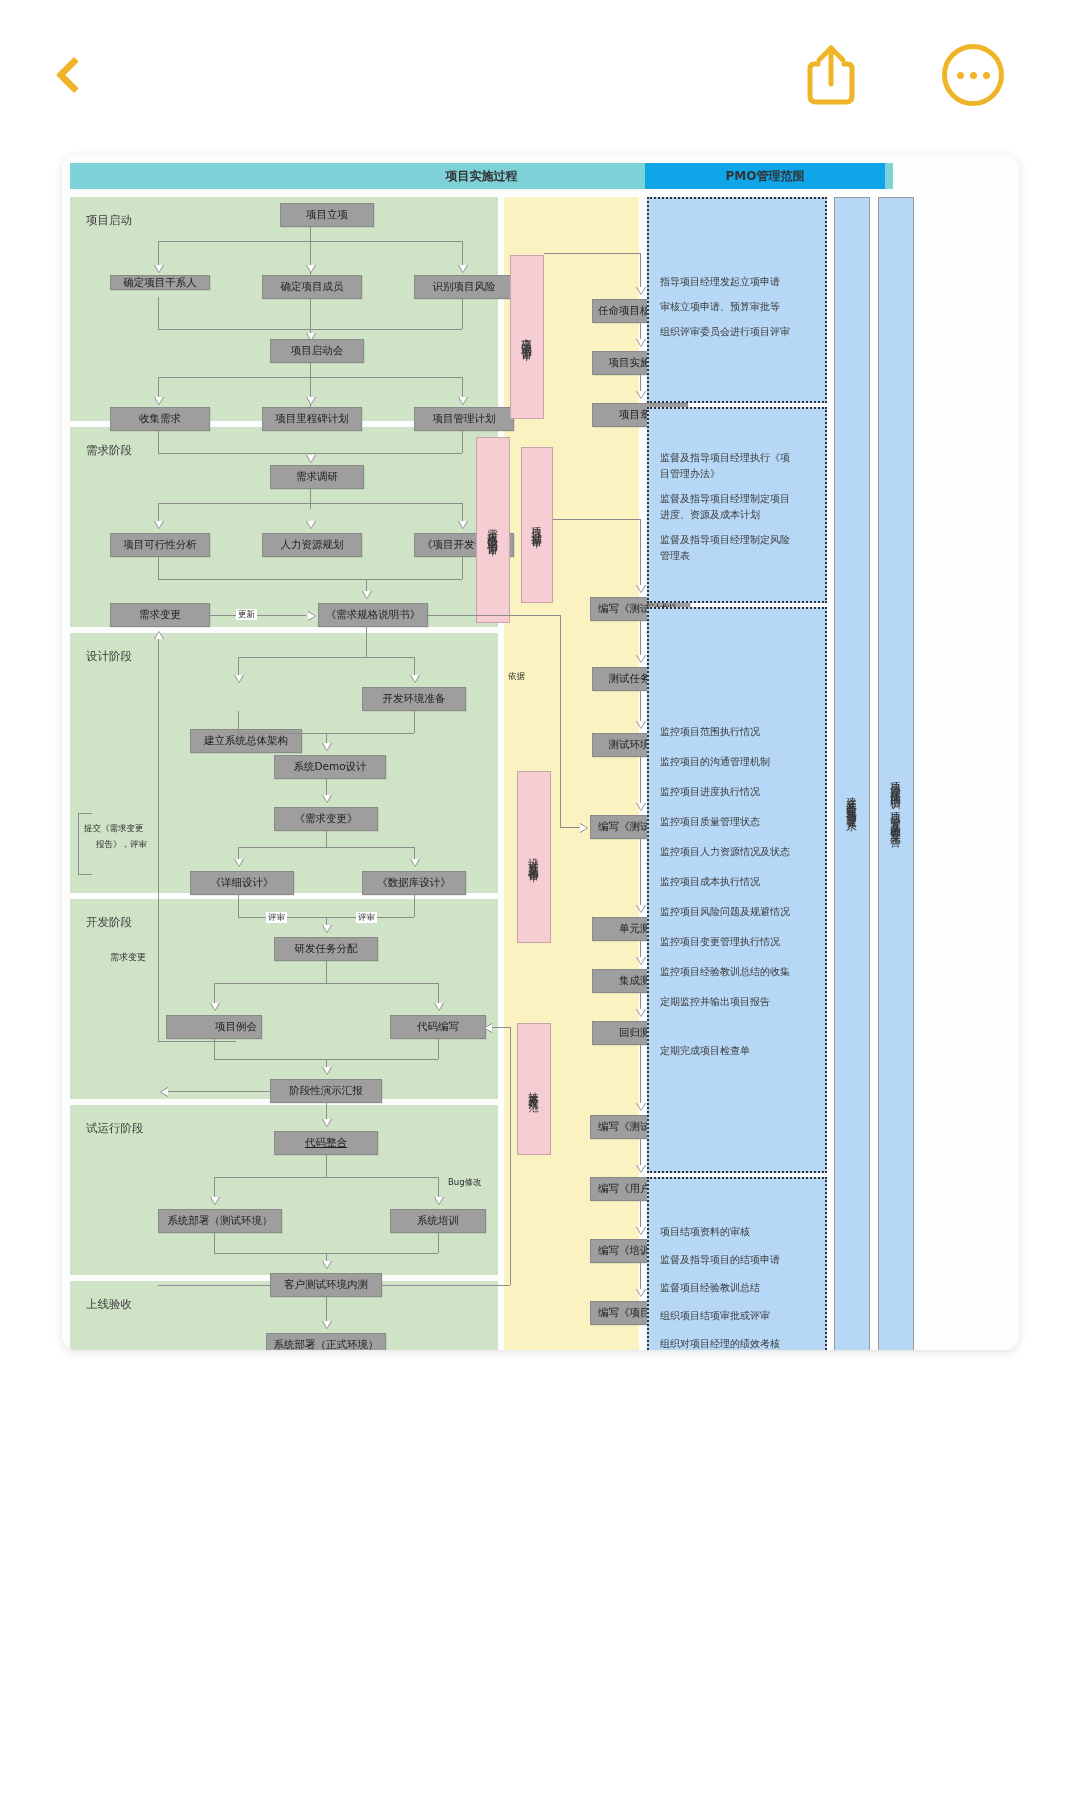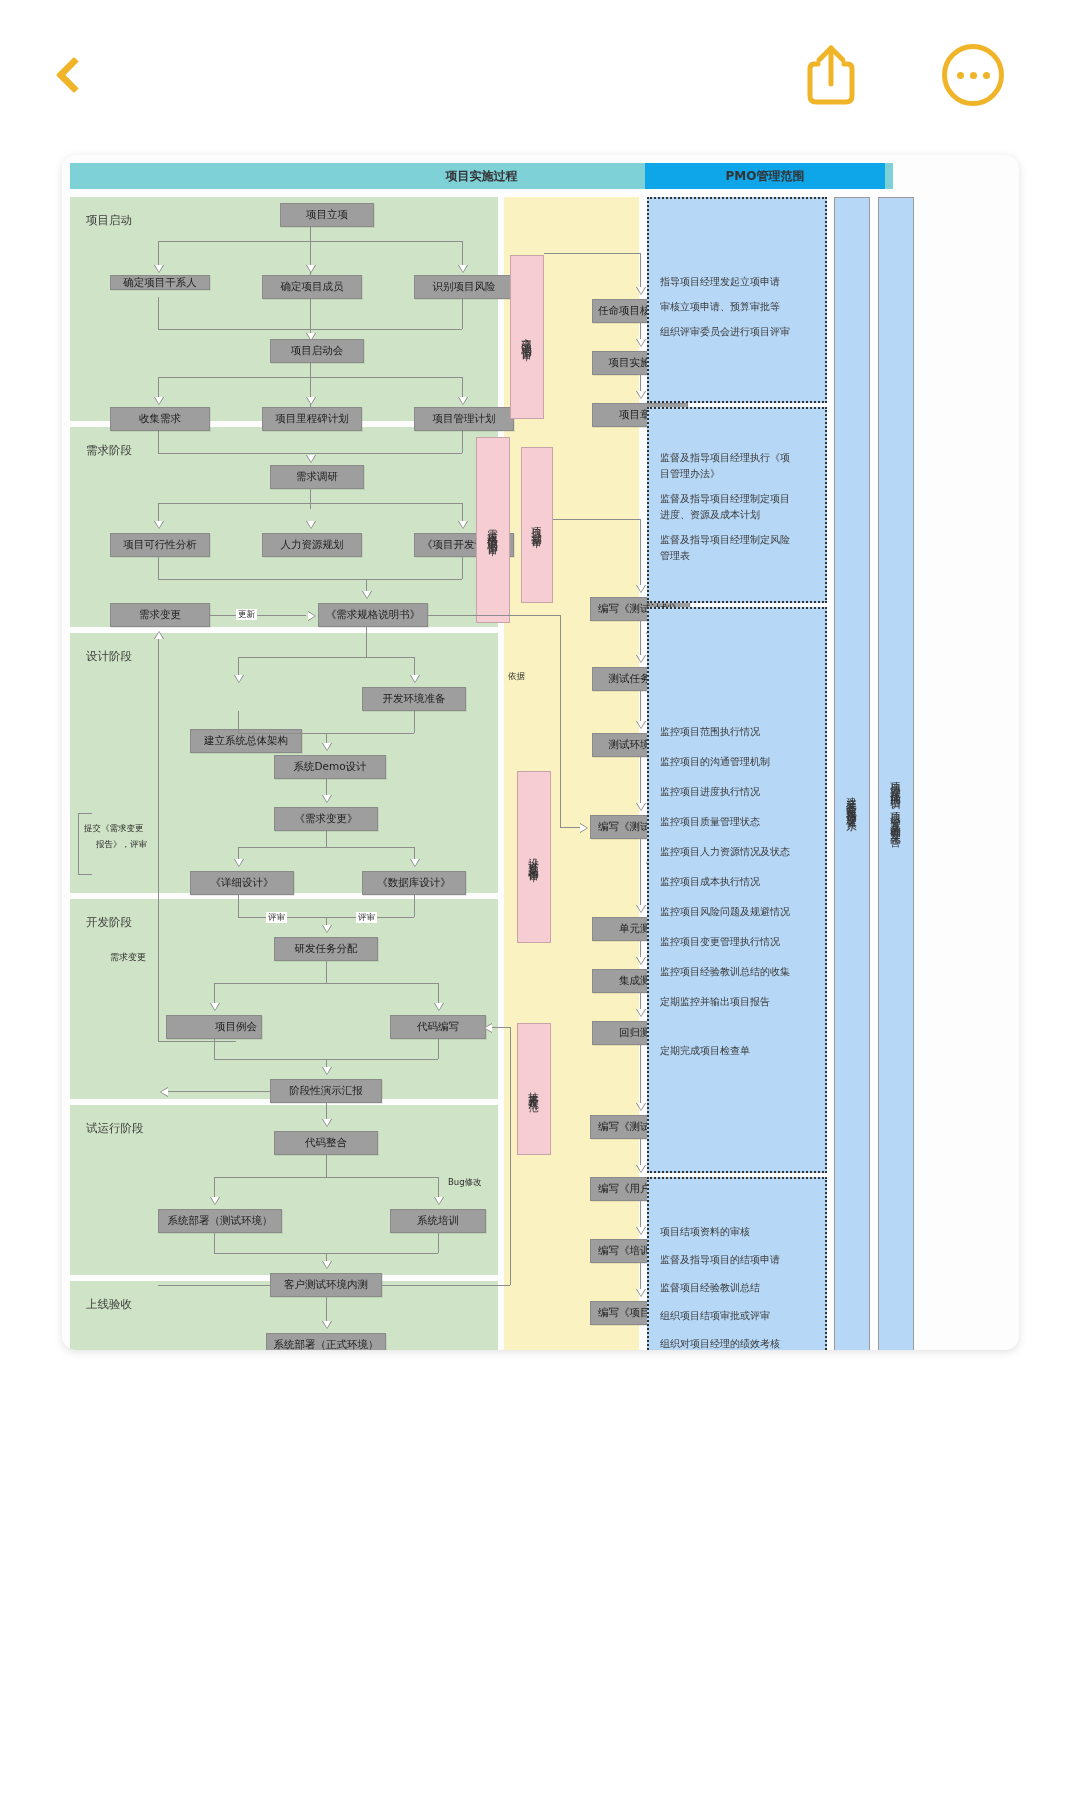--- a/index.html
+++ b/index.html
@@ -314,21 +314,21 @@
   <div class="ln v" style="left:152px; top:884px; height:20px;"></div>
   <div class="ln v" style="left:376px; top:884px; height:20px;"></div>
   <div class="ln h" style="left:152px; top:904px; width:224px;"></div>
   <div class="ln v" style="left:264px; top:904px; height:8px;"></div>
   <div class="arrow down" style="left:260px; top:912px;"></div>
   <div class="node" style="left:208px; top:924px; width:112px; height:24px;">阶段性演示汇报</div>
   <div class="ln h" style="left:106px; top:936px; width:102px;"></div>
   <div class="arrow left" style="left:98px; top:932px;"></div>
   <div class="ln v" style="left:264px; top:948px; height:16px;"></div>
   <div class="arrow down" style="left:260px; top:964px;"></div>
-  <div class="node" style="left:212px; top:976px; width:104px; height:24px;">代码整合</div>
+  <div class="node" style="left:212px; top:976px; width:104px; height:24px;text-decoration:underline;">代码整合</div>
 
   <div class="ln v" style="left:264px; top:1000px; height:22px;"></div>
   <div class="ln h" style="left:152px; top:1022px; width:224px;"></div>
   <div class="ln v" style="left:152px; top:1022px; height:20px;"></div>
   <div class="ln v" style="left:376px; top:1022px; height:20px;"></div>
   <div class="arrow down" style="left:148px; top:1042px;"></div>
   <div class="arrow down" style="left:372px; top:1042px;"></div>
   <div class="node" style="left:96px; top:1054px; width:124px; height:24px;">系统部署（测试环境）</div>
   <div class="node" style="left:328px; top:1054px; width:96px; height:24px;">系统培训</div>
   <div class="ln v" style="left:152px; top:1078px; height:20px;"></div>

